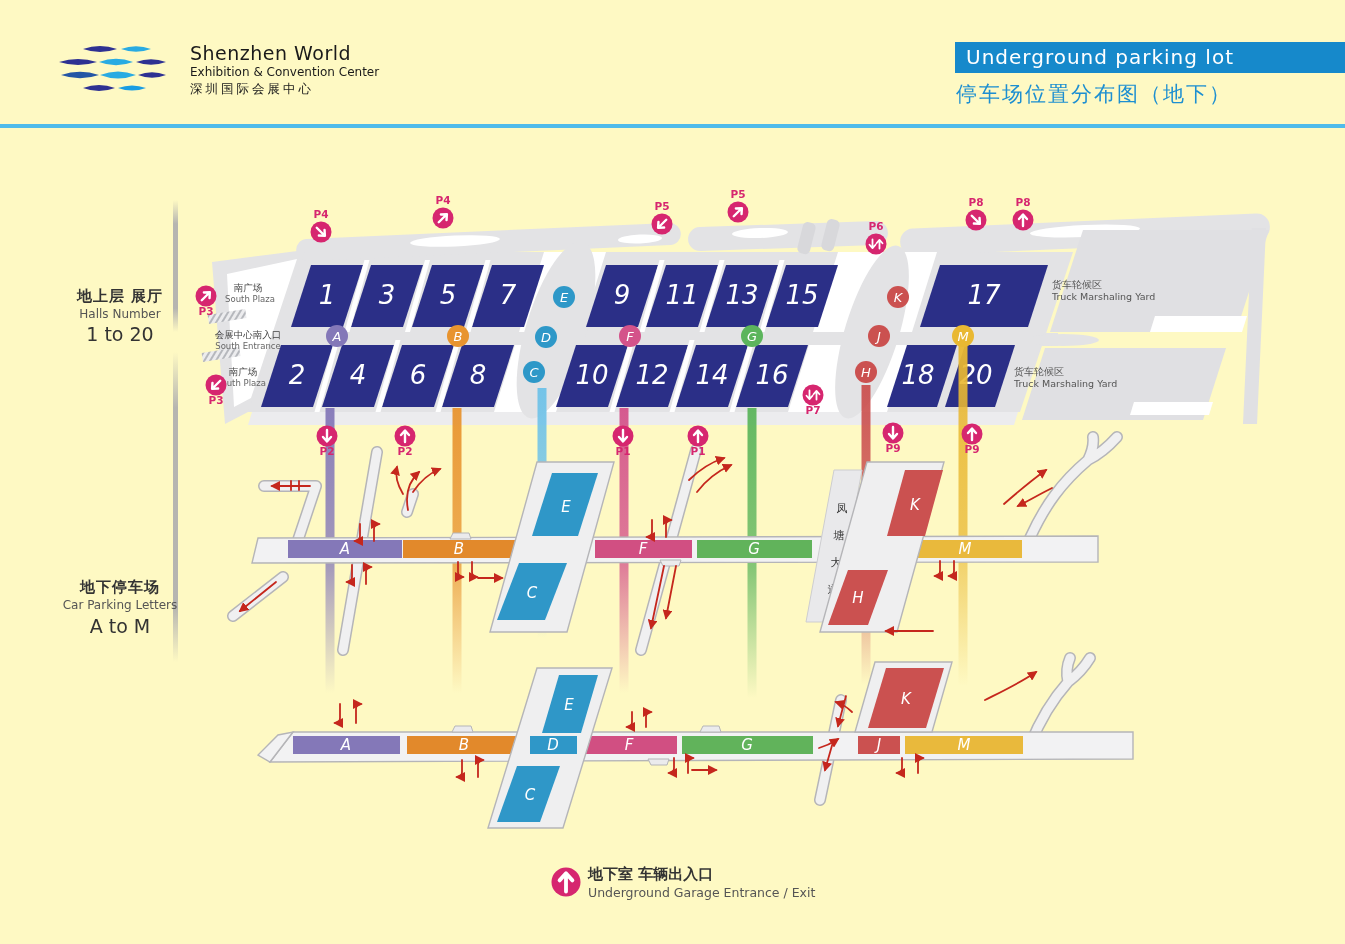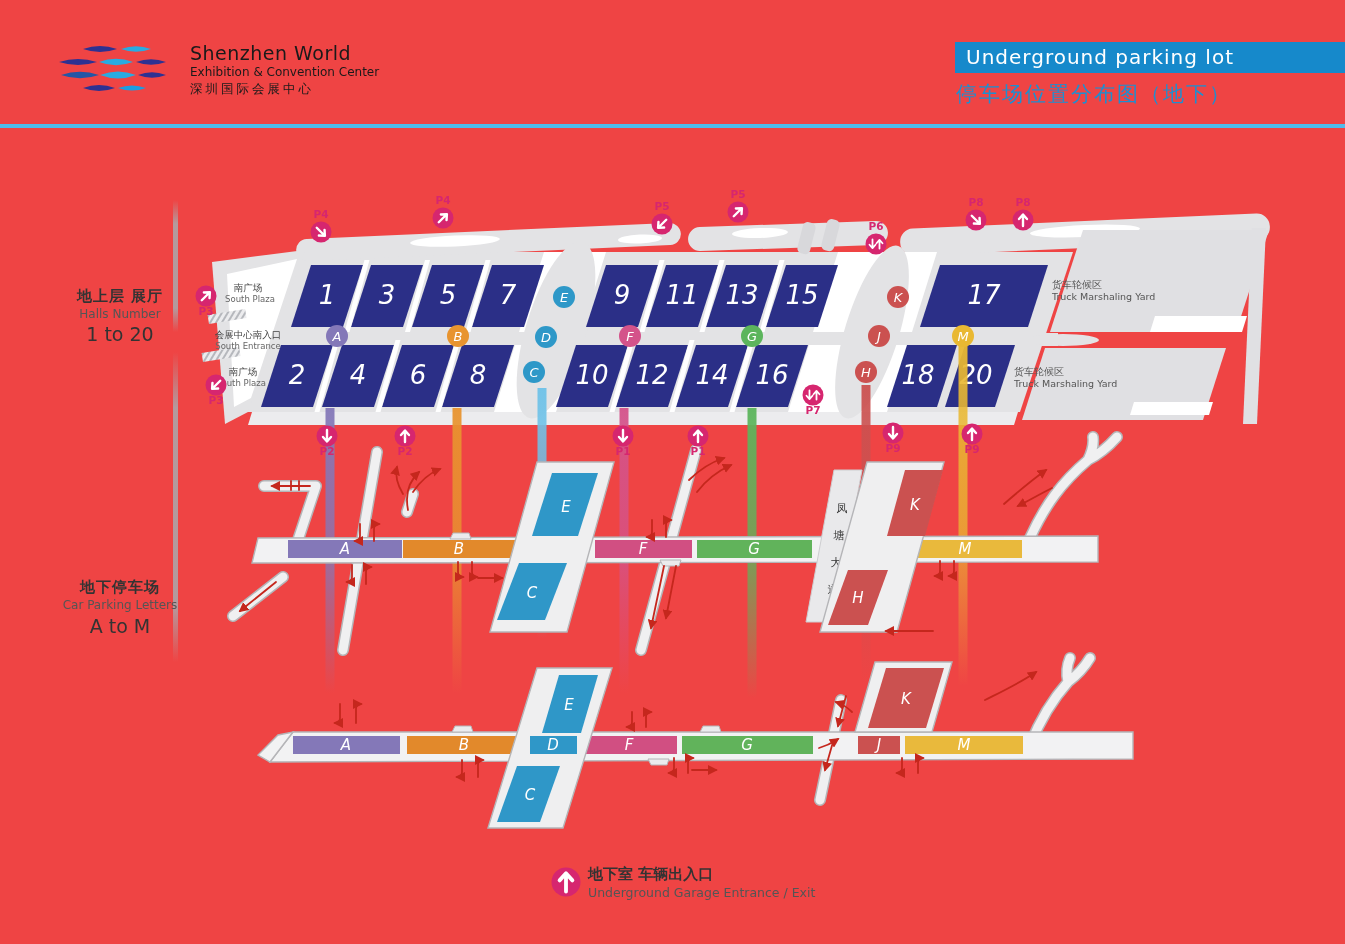--- a/index.html
+++ b/index.html
@@ -1,16 +1,16 @@
 <!DOCTYPE html>
 <html><head>
 <meta charset="utf-8">
 <style>
   html,body{margin:0;padding:0;background:#fff;}
-  .stage{position:relative;width:1345px;height:944px;background:#ef4444;overflow:hidden;
+  .stage{position:relative;width:1345px;height:944px;background:#fef9c3;overflow:hidden;
          font-family:"DejaVu Sans","Liberation Sans",sans-serif;}
   svg{position:absolute;left:0;top:0;}
   text{font-family:"DejaVu Sans","Liberation Sans",sans-serif;}
   .t-brand   {font-size:19px; fill:#1a1a1a; font-weight:500; letter-spacing:.5px;}
   .t-brand2  {font-size:12px; fill:#1a1a1a;}
   .t-brand3  {font-size:12.5px; fill:#1a1a1a; letter-spacing:3px;}
   .t-title   {font-size:20px; fill:#fff; letter-spacing:1px;}
   .t-titlecn {font-size:21px; fill:#1d8fd1; letter-spacing:2px; font-weight:500;}
   .t-sidecn  {font-size:15px; fill:#333; font-weight:bold; text-anchor:middle; letter-spacing:1px;}
   .t-sideen  {font-size:12px; fill:#555; text-anchor:middle;}

